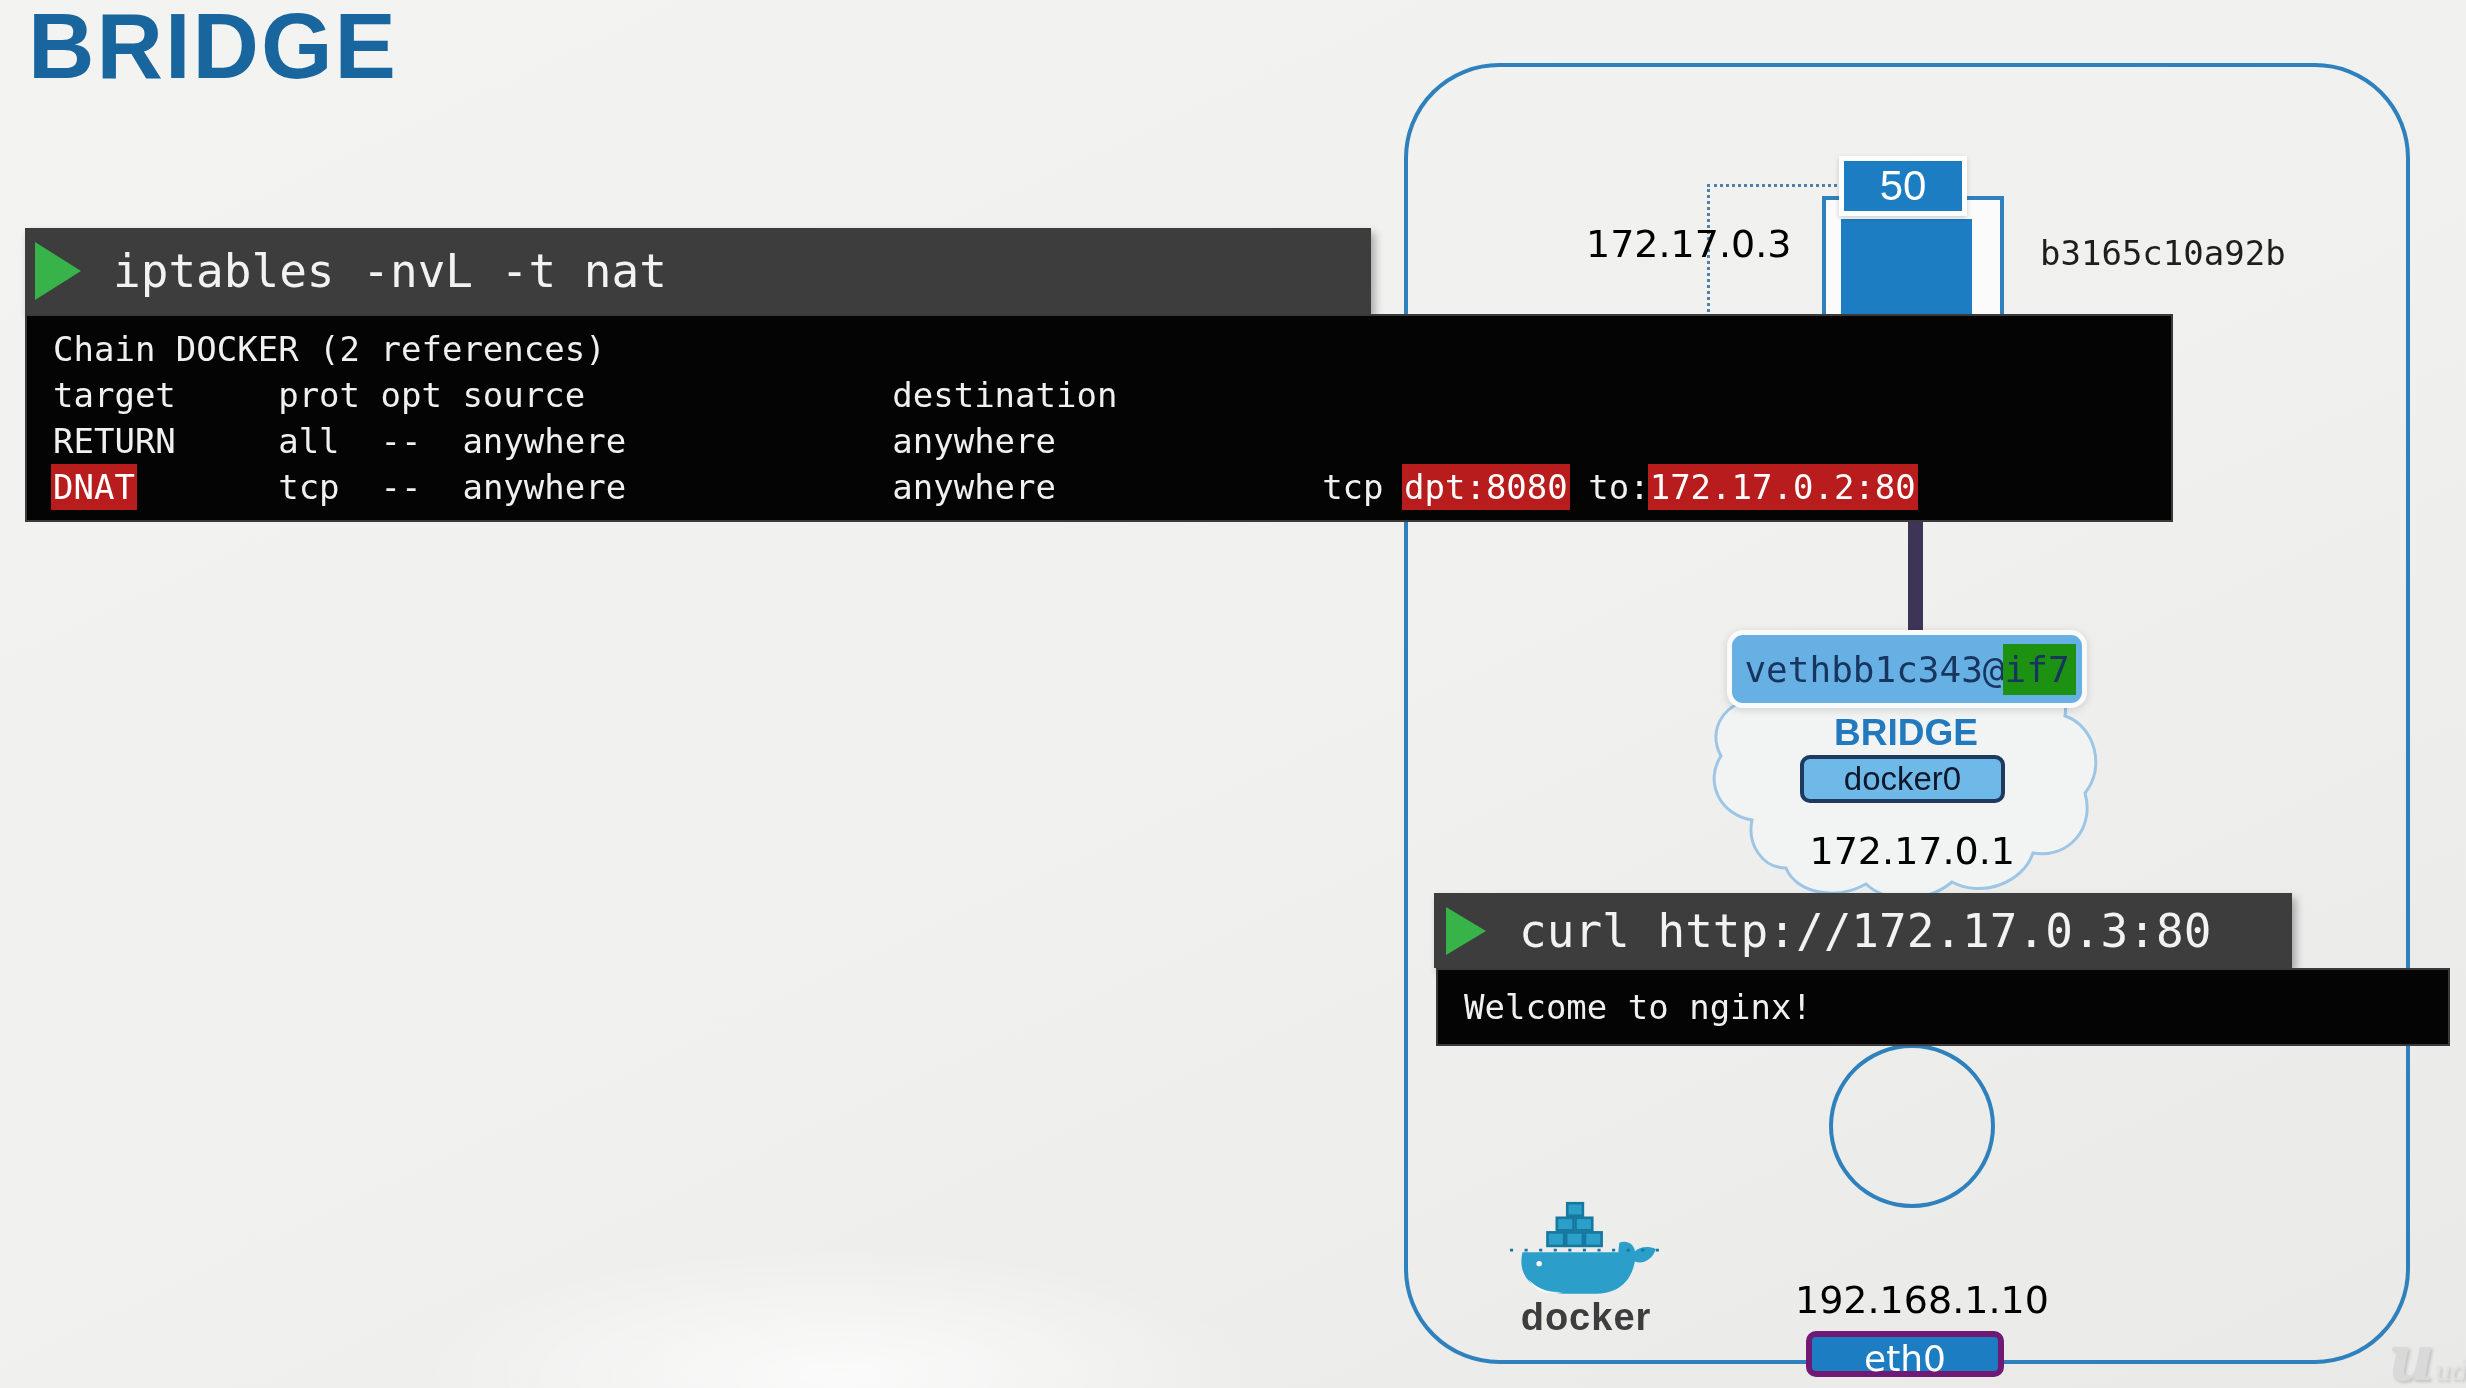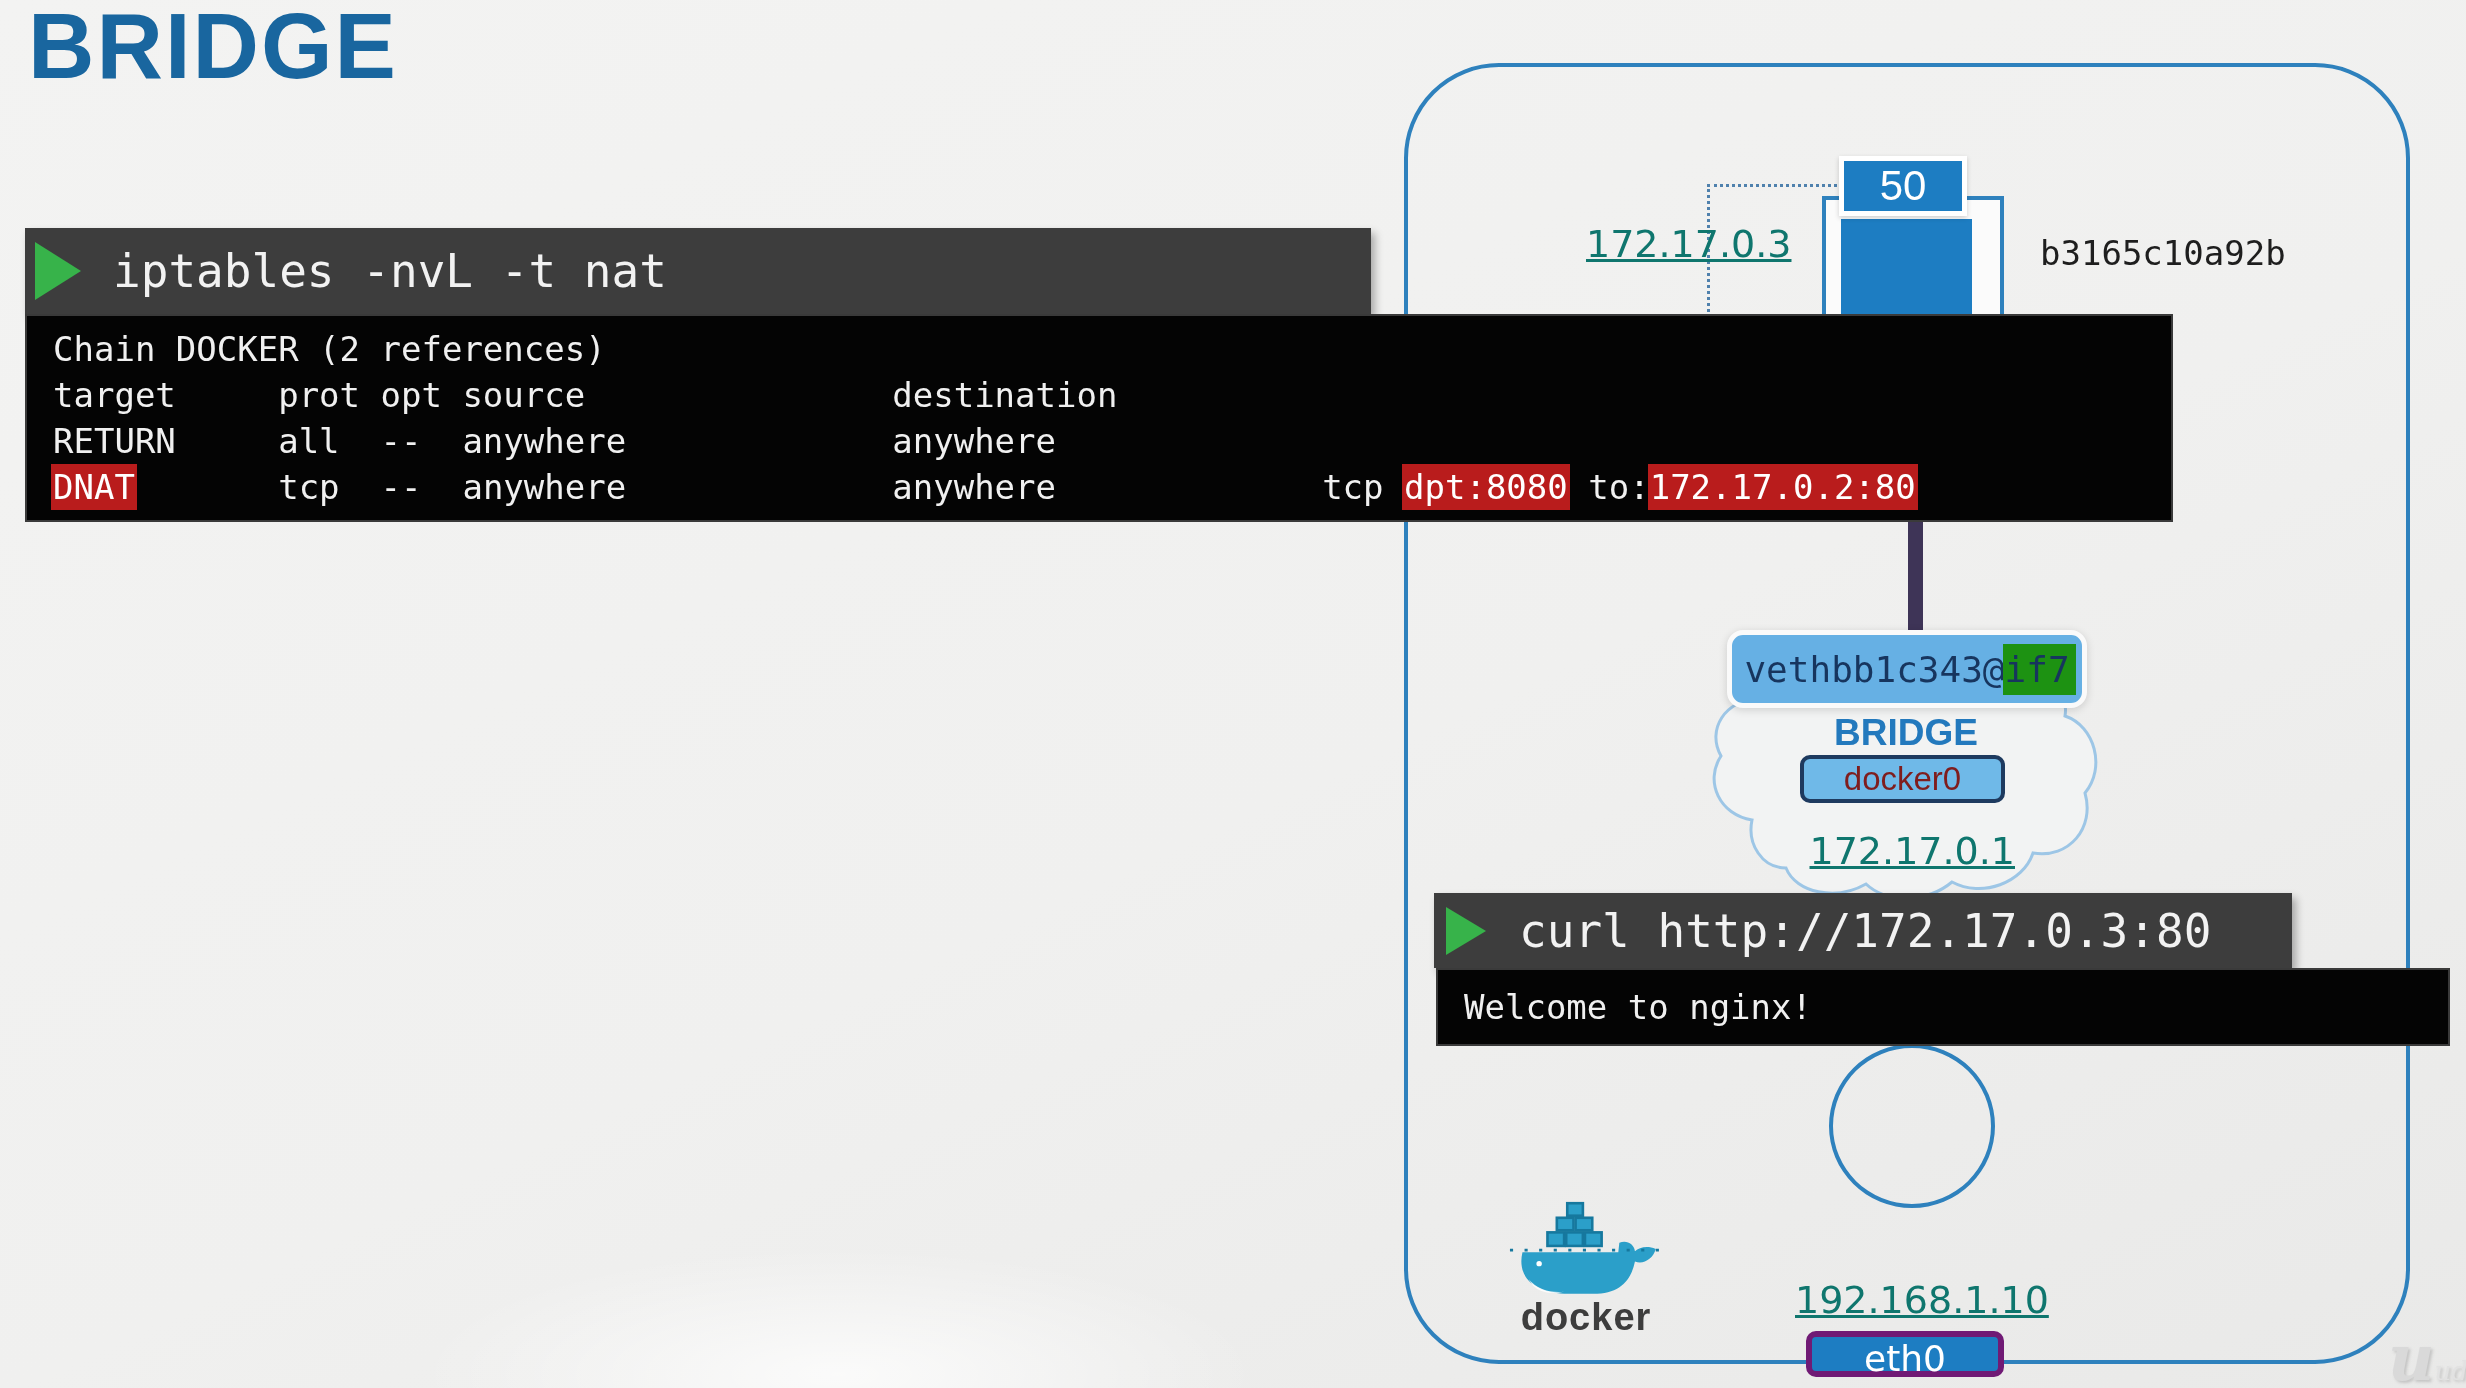--- a/index.html
+++ b/index.html
@@ -34,21 +34,21 @@
   .out2 .outline1{padding-top:0;line-height:74px;font-size:34px;}
 
   
   .host{left:1404px;top:63px;width:1006px;height:1301px;border:4px solid #2e81bd;
         border-radius:95px;z-index:1;box-sizing:border-box;}
 
   
   .dot-h{left:1707px;top:184px;width:142px;height:0;border-top:3px dotted #4f81ad;z-index:2;}
   .dot-v{left:1707px;top:184px;width:0;height:128px;border-left:3px dotted #4f81ad;z-index:2;}
 
-  .ip-label{font-size:38px;color:#0f766e;font-family:"DejaVu Sans",sans-serif;z-index:3;text-decoration:underline;}
+  .ip-label{font-size:38px;color:#000000;font-family:"DejaVu Sans",sans-serif;z-index:3;}
   .ip3{left:1586px;top:222px;width:200px;text-align:right;}
   .ip1{left:1805px;top:829px;width:210px;text-align:right;}
   .iph{left:1795px;top:1278px;width:220px;text-align:center;}
 
   .cont-outline{left:1822px;top:196px;width:182px;height:128px;border:4px solid #2e81bd;
         background:#fbfbfb;z-index:3;box-sizing:border-box;}
   .cont-square{left:1841px;top:219px;width:131px;height:105px;background:#1d7dc2;z-index:4;}
   .portbox{left:1839px;top:156px;width:118px;height:50px;background:#1d7dc2;border:5px solid #ffffff;
         z-index:5;color:#fff;font-size:42px;line-height:50px;text-align:center;
         box-shadow:0 2px 5px rgba(0,0,0,.18);}
@@ -60,21 +60,21 @@
 
   .vethbox{left:1727px;top:630px;width:350px;height:68px;background:#66b0e4;border:5px solid #fafafa;
       border-radius:16px;z-index:6;display:flex;align-items:center;justify-content:center;
       font-family:"DejaVu Sans Mono",monospace;font-size:36px;color:#17355e;white-space:pre;
       box-shadow:0 2px 8px rgba(0,0,0,.15);}
   .vethchip{background:#1d9212;padding:5px 6px 5px 2px;margin:-5px -6px -5px -2px;}
 
   .bridgelbl{left:1795px;top:712px;width:222px;text-align:center;font-size:37px;font-weight:700;
       color:#2379bd;z-index:6;}
   .docker0{left:1800px;top:755px;width:197px;height:40px;background:#6fb9e8;border:4px solid #1e3a5f;
-      border-radius:10px;z-index:6;color:#7f1d1d;font-size:33px;line-height:40px;text-align:center;
+      border-radius:10px;z-index:6;color:#0f172a;font-size:33px;line-height:40px;text-align:center;
       font-family:"Liberation Sans",sans-serif;}
 
   .circle{left:1829px;top:1044px;width:158px;height:156px;border:4px solid #2e81bd;border-radius:50%;z-index:3;}
 
   .dockerlogo{left:1496px;top:1198px;width:180px;z-index:3;text-align:center;}
   .dockerword{font-size:38px;font-weight:700;color:#3d3d3d;letter-spacing:1px;margin-top:-6px;}
 
   .eth0{left:1806px;top:1331px;width:198px;height:46px;background:#1d7dc2;border:6px solid #701a75;
       border-radius:10px;z-index:6;color:#fff;font-size:36px;line-height:44px;text-align:center;
       box-sizing:border-box;font-family:"DejaVu Sans",sans-serif;}

